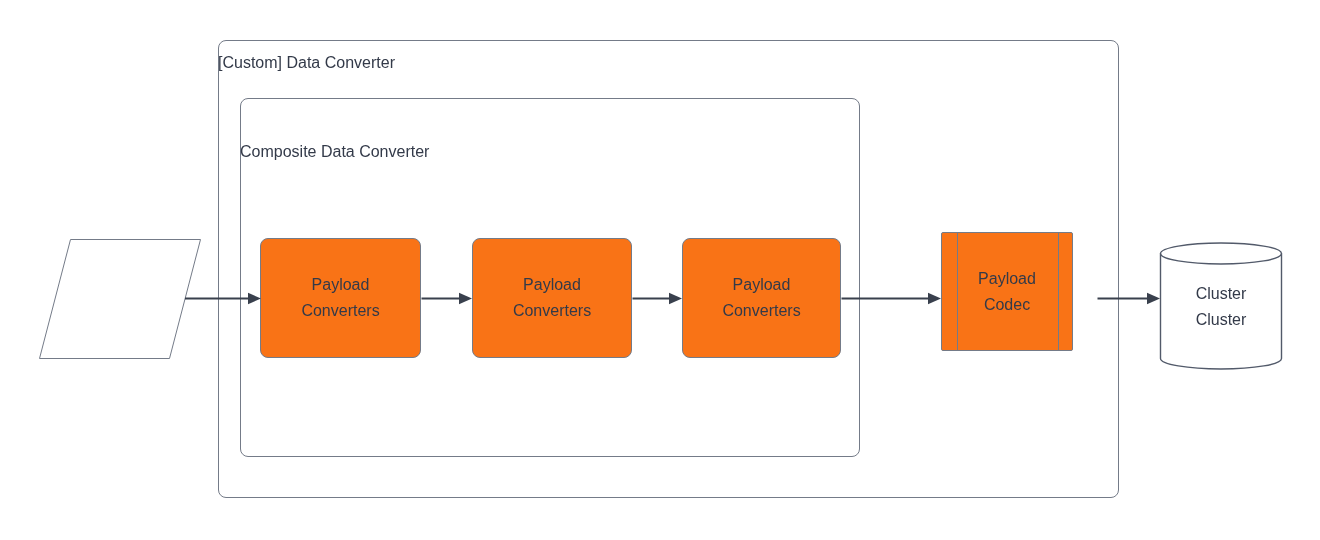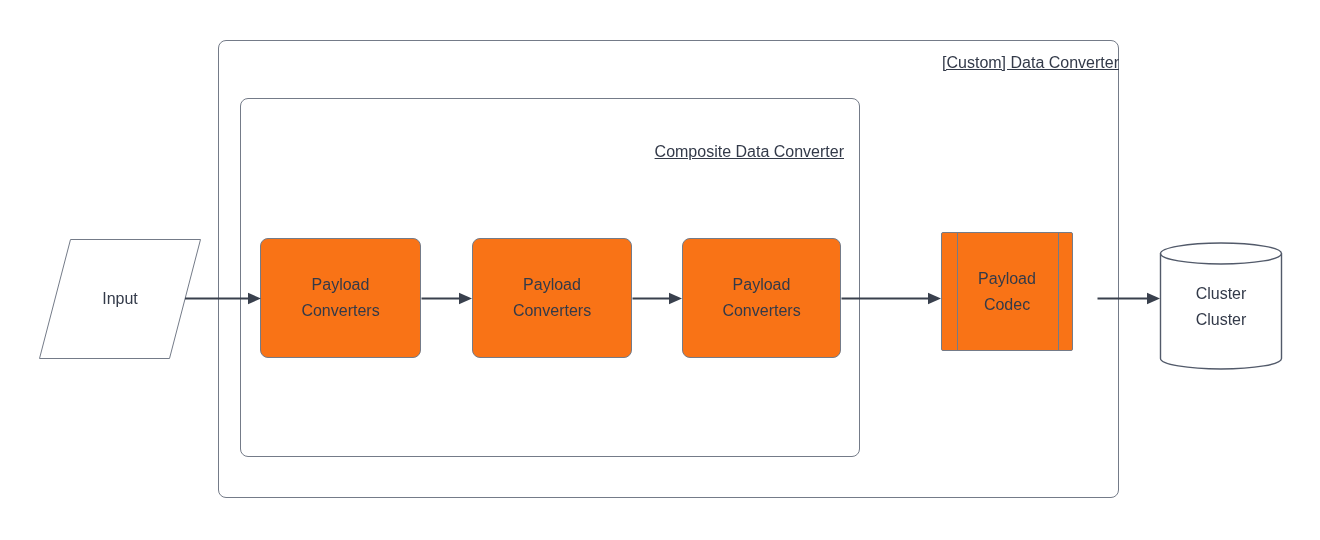--- a/index.html
+++ b/index.html
@@ -34,22 +34,21 @@
     font-size:16px;line-height:26px;
     color:var(--text);
     text-align:center;
     max-width:112px;
     white-space:pre-line;
   }
   .container-title{
     position:absolute;
     font-size:16px;line-height:26px;
     color:var(--text);
-    text-align:right;
-    text-decoration:underline;
+    text-align:left;
   }
   .codec-bar{
     position:absolute;top:0;bottom:0;width:1px;
     background:var(--stroke);
   }
   .shape-label{
     position:absolute;
     display:flex;align-items:center;justify-content:center;
     font-size:16px;line-height:26px;
     color:var(--text);
@@ -63,21 +62,21 @@
 </style>
 </head>
 <body>
 
 <div class="canvas">
 
   <div class="container-box" style="left:218px;top:40px;width:901px;height:458px;"></div>
   <div class="container-title" style="left:218px;top:50px;width:901px;">[Custom] Data Converter</div>
 
   <div class="container-box" style="left:240px;top:98px;width:620px;height:359px;"></div>
-  <div class="container-title" style="left:224px;top:139px;width:620px;">Composite Data Converter</div>
+  <div class="container-title" style="left:240px;top:139px;width:620px;">Composite Data Converter</div>
 
   <div class="node-box" style="left:260px;top:238px;width:161px;height:120px;">
     <span class="node-label">Payload Converters</span>
   </div>
   <div class="node-box" style="left:472px;top:238px;width:160px;height:120px;">
     <span class="node-label">Payload Converters</span>
   </div>
   <div class="node-box" style="left:682px;top:238px;width:159px;height:120px;">
     <span class="node-label">Payload Converters</span>
   </div>
@@ -106,19 +105,18 @@
       <polygon points="669,292.8 682,298.5 669,304.2" stroke="none"></polygon>
 
       <line x1="841.5" y1="298.5" x2="929" y2="298.5"></line>
       <polygon points="928,292.8 941,298.5 928,304.2" stroke="none"></polygon>
 
       <line x1="1097.5" y1="298.5" x2="1148" y2="298.5"></line>
       <polygon points="1147,292.8 1160,298.5 1147,304.2" stroke="none"></polygon>
     </g>
   </svg>
 
-  <div class="shape-label" style="left:39px;top:239px;width:162px;height:119px;">Input</div>
 
   <div class="shape-label" style="left:1160px;top:248px;width:122px;height:118px;">
     <span class="node-label" style="max-width:82px;">Cluster Cluster</span>
   </div>
 
 </div>
 
 </body></html>

